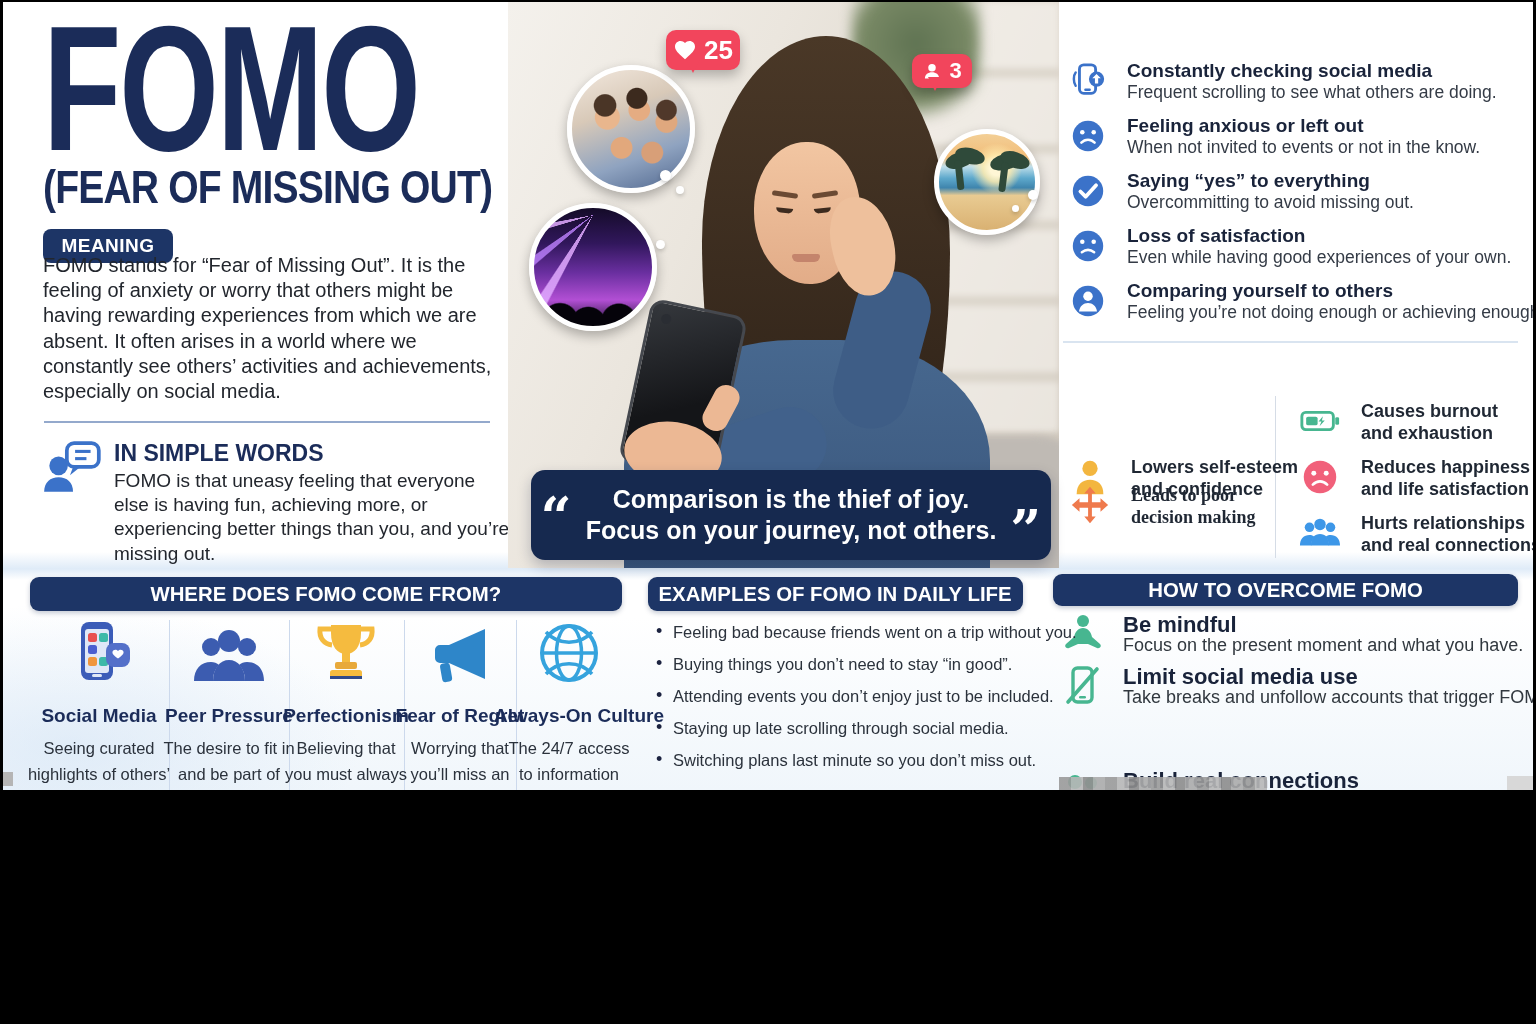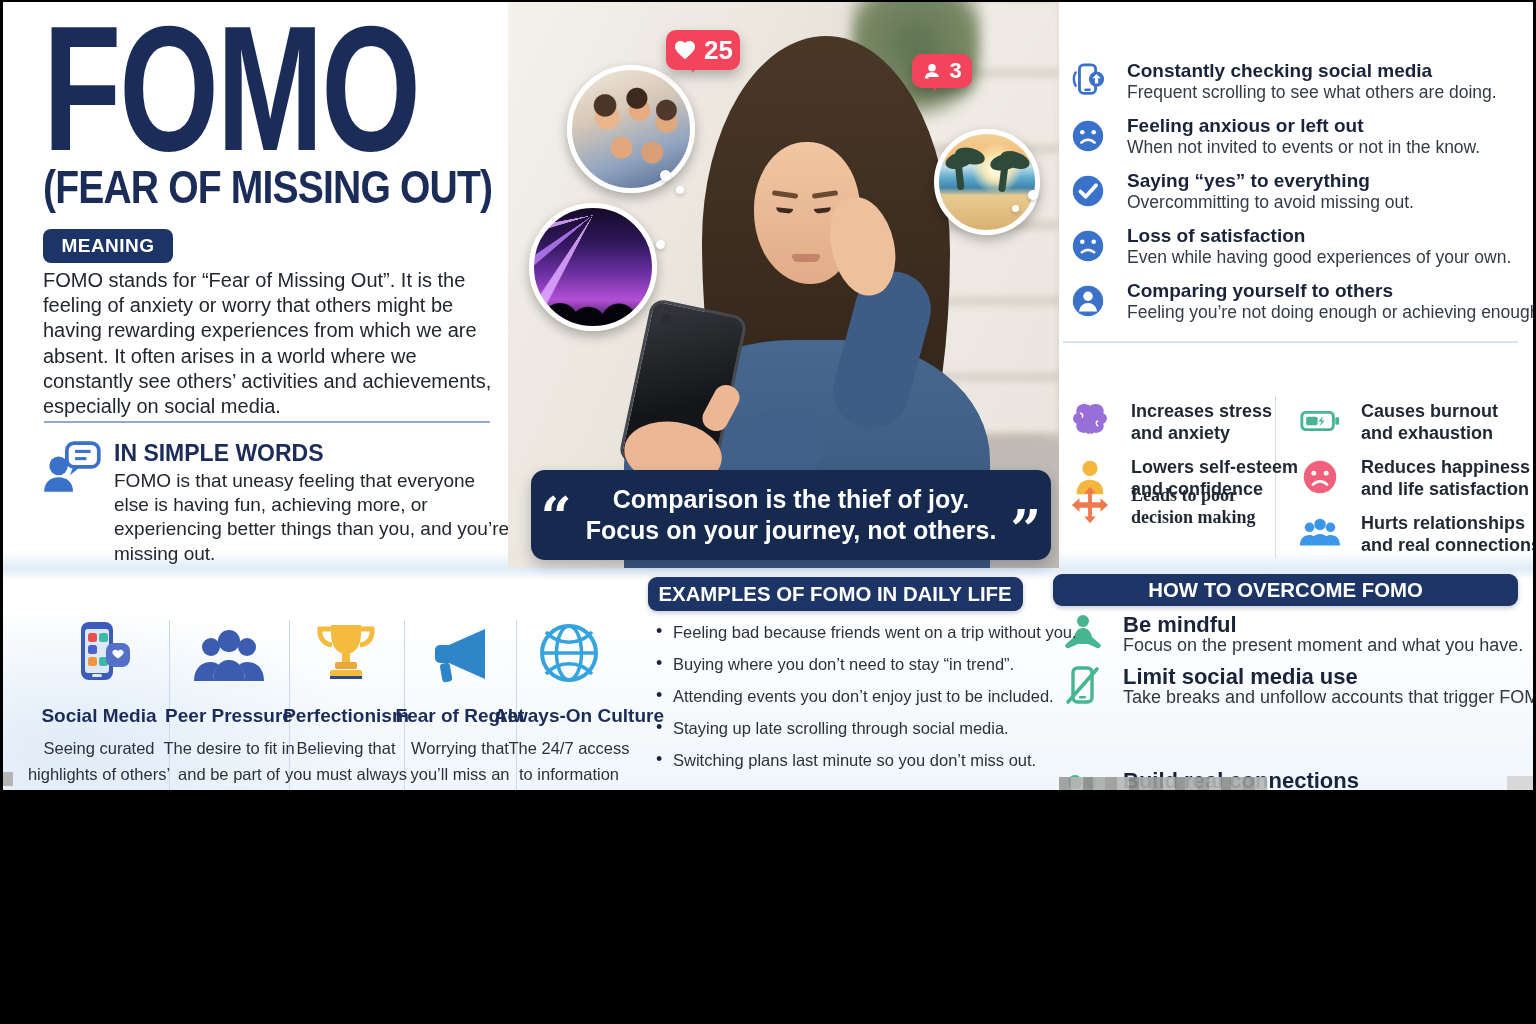--- a/index.html
+++ b/index.html
@@ -13,21 +13,21 @@
         background:radial-gradient(ellipse at 30% 60%,rgba(205,224,244,.5),rgba(205,224,244,0) 70%);}
 
   
   .title-main{position:absolute;left:40px;top:-2px;font-size:178px;font-weight:900;line-height:1;
               color:#1b2c59;letter-spacing:-3px;transform:scaleX(.72);transform-origin:left top;}
   .title-sub{position:absolute;left:40px;top:158px;font-size:46px;font-weight:800;color:#1b2c59;
              letter-spacing:-1px;transform:scaleX(.85);transform-origin:left top;white-space:nowrap;}
   .pill{position:absolute;left:40px;top:227px;width:130px;height:34px;background:#1d3566;color:#fff;
         border-radius:8px;display:flex;align-items:center;justify-content:center;
         font-size:19px;font-weight:800;letter-spacing:.5px;}
-  .meaning-text{position:absolute;left:40px;top:266px;width:455px;font-size:20px;line-height:25.2px;color:#22262d;}
+  .meaning-text{position:absolute;left:40px;top:251px;width:455px;font-size:20px;line-height:25.2px;color:#22262d;}
   .divider{position:absolute;left:41px;top:419px;width:446px;height:0;border-top:2px solid #94a9cc;}
   .sw-icon{position:absolute;left:36px;top:436px;width:66px;height:66px;}
   .sw-head{position:absolute;left:111px;top:438px;font-size:23px;font-weight:800;color:#1b2c59;white-space:nowrap;}
   .sw-text{position:absolute;left:111px;top:467px;width:400px;font-size:19px;line-height:24.2px;color:#22262d;}
 
   
   .photo{position:absolute;left:505px;top:0;width:551px;height:566px;overflow:hidden;
          background:linear-gradient(115deg,#f4f1ec 0%,#ebe6de 35%,#ddd6cc 70%,#cbc3b8 100%);}
   .photo .shelf{position:absolute;right:0;top:0;width:185px;height:430px;opacity:.65;filter:blur(3px);
          background:repeating-linear-gradient(180deg,#f8f5f0 0 66px,#ddd7cd 66px 76px);}
@@ -307,33 +307,20 @@
       </svg>
     </span>
     <div class="sign-title">Comparing yourself to others</div>
     <div class="sign-desc">Feeling you’re not doing enough or achieving enough.</div>
   </div>
 
   <div class="signs-divider"></div>
 
   <div class="impact-vdiv"></div>
 
-  <div class="imp-item" style="left:1066px;top:396px;">
-    <span class="imp-icon">
-      <svg viewBox="0 0 44 44" width="42" height="42">
-        <path d="M20 5c-7-3-14 2-12 9-5 2-5 9 0 11-2 6 4 11 10 9 1 2 4 2 4 0V7c0-1-1-2-2-2z" fill="#9a6ed8"></path>
-        <path d="M24 5c7-3 14 2 12 9 5 2 5 9 0 11 2 6-4 11-10 9-1 2-4 2-4 0V7c0-1 1-2 2-2z" fill="#9a6ed8"></path>
-        <path d="M12 14c2 0 3 2 2 4M30 22c-2 1-2 3 0 5" stroke="#fff" stroke-width="1.6" fill="none" stroke-linecap="round"></path>
-      </svg>
-    </span>
-    <div class="imp-text">
-        <span>Increases stress</span>
-        <span>and anxiety</span>
-      </div>
-  </div>
 
   <div class="imp-item" style="left:1296px;top:396px;">
     <span class="imp-icon">
       <svg viewBox="0 0 44 44" width="42" height="42">
         <rect x="3" y="13" width="33" height="18" rx="4" fill="none" stroke="#47b690" stroke-width="3"></rect>
         <rect x="38" y="18" width="4" height="8" rx="1.5" fill="#47b690"></rect>
         <rect x="7.5" y="17.5" width="12" height="9" rx="2" fill="#47b690"></rect>
         <path d="M25 17l-4.5 5.5h3l-2 5 5.5-6h-3z" fill="#47b690"></path>
       </svg>
     </span>
@@ -432,20 +419,23 @@
     <span class="ovc-icon">
       <svg viewBox="0 0 44 44" width="44" height="44">
         <circle cx="14" cy="14" r="7" fill="#47b690"></circle>
           <circle cx="30" cy="15" r="6" fill="#7fd3b5"></circle>
         <path d="M3 40c0-9 5-13 11-13s11 4 11 13z" fill="#47b690"></path>
       </svg>
     </span>
     <div class="ovc-title">Build real connections</div>
   </div>
 
+  <div class="hdr hdr-sources">
+      <span>WHERE DOES FOMO COME FROM?</span>
+    </div>
   <div class="vdiv" style="left:166px;"></div>
   <div class="vdiv" style="left:286px;"></div>
   <div class="vdiv" style="left:401px;"></div>
   <div class="vdiv" style="left:513px;"></div>
 
   <div class="card" style="left:21px;">
     <span class="card-icon">
       <svg viewBox="0 0 74 76" width="74" height="76">
         <rect x="19" y="5" width="32" height="58" rx="8" fill="#3b5cb8"></rect>
         <rect x="23" y="12" width="24" height="44" rx="3" fill="#dfe8f7"></rect>
@@ -533,21 +523,21 @@
         <span>The 24/7 access</span>
         <span>to information</span>
       </div>
   </div>
 
   <div class="hdr hdr-examples">
       <span>EXAMPLES OF FOMO IN DAILY LIFE</span>
     </div>
   <ul class="ex-list">
     <li>Feeling bad because friends went on a trip without you.</li>
-    <li>Buying where you don’t need to stay “in trend”.</li>
+    <li>Buying things you don’t need to stay “in good”.</li>
     <li>Attending events you don’t enjoy just to be included.</li>
     <li>Staying up late scrolling through social media.</li>
     <li>Switching plans last minute so you don’t miss out.</li>
   </ul>
 
   <div class="censor"></div>
   <div class="artifact-l"></div>
   <div class="artifact-r"></div>
 </div>
 

